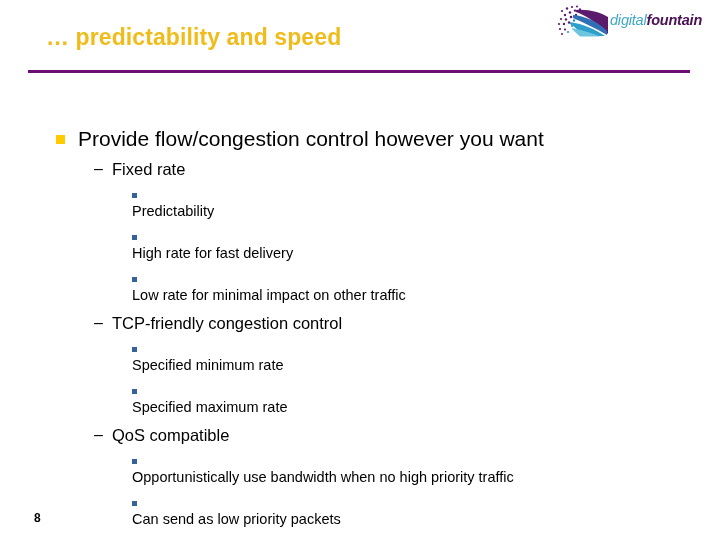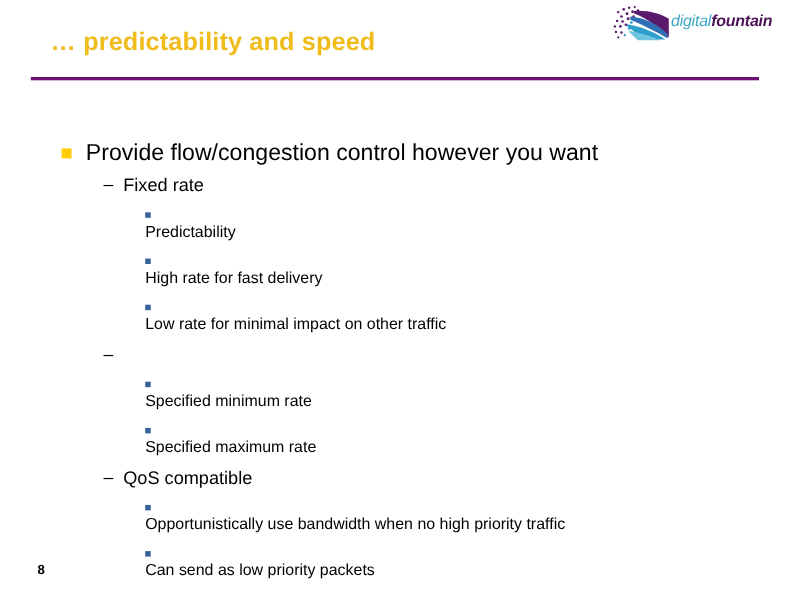--- a/index.html
+++ b/index.html
@@ -248,20 +248,21 @@
       <span class="btext">High rate for fast delivery</span>
     </div>
     <div class="bullet-row lvl3">
       <span class="marker">
         <span class="sq" style="background: rgb(54, 98, 155);"></span>
       </span>
       <span class="btext">Low rate for minimal impact on other traffic</span>
     </div>
     <div class="bullet-row lvl2">
       <span class="marker">–</span>
+      <span class="btext">TCP-friendly congestion control</span>
     </div>
     <div class="bullet-row lvl3">
       <span class="marker">
         <span class="sq" style="background: rgb(54, 98, 155);"></span>
       </span>
       <span class="btext">Specified minimum rate</span>
     </div>
     <div class="bullet-row lvl3">
       <span class="marker">
         <span class="sq" style="background: rgb(54, 98, 155);"></span>

